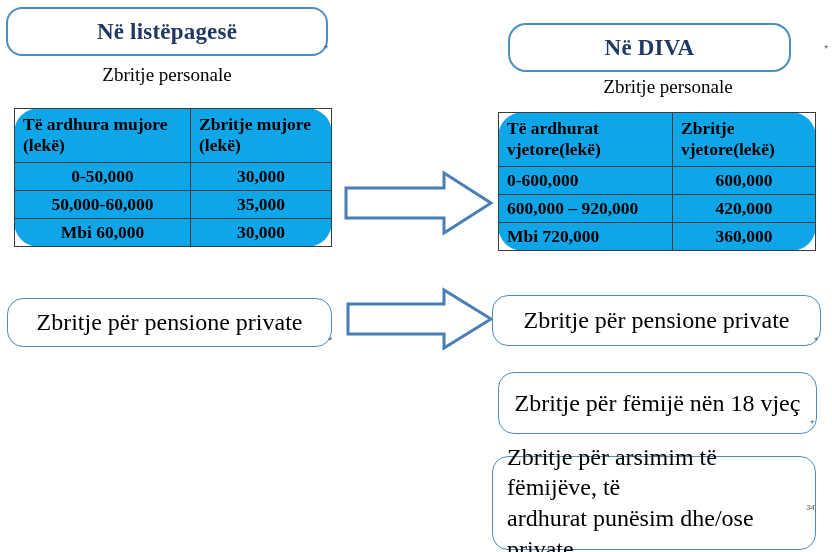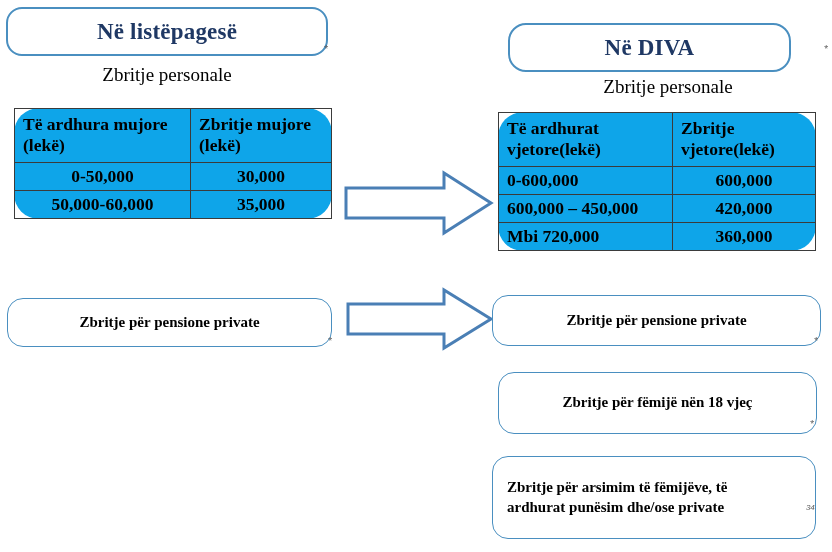--- a/index.html
+++ b/index.html
@@ -39,23 +39,22 @@
     padding: 0 8px;
     box-sizing: border-box;
   }
   .header-title {
     font-weight: bold;
     font-size: 23px;
     color: #1f3864;
     letter-spacing: 0.2px;
   }
   .body-text {
-    font-size: 15px;
+    font-size: 24px;
     color: #000000;
-    font-weight: bold;
   }
   .body-text.left-ind {
     text-align: center;
   }
 
   
   .caption {
     position: absolute;
     font-size: 19px;
     color: #000000;
@@ -132,20 +131,24 @@
   </thead>
   <tbody>
     <tr>
       <td class="c">0-50,000</td>
       <td class="c">30,000</td>
     </tr>
     <tr>
       <td class="c">50,000-60,000</td>
       <td class="c">35,000</td>
     </tr>
+    <tr>
+      <td class="c">Mbi 60,000</td>
+      <td class="c">30,000</td>
+    </tr>
   </tbody>
 </table>
 
 <div class="pill" style="left:7px; top:298px; width:325px; height:49px;">
   <span class="txt body-text">Zbritje për pensione private</span>
 </div>
 <span class="anchor-mark" style="left:328px; top:330px;">⁎</span>
 
 <svg class="arrow" style="left:344px; top:170px;" width="150" height="66" viewBox="0 0 150 66">
   <polygon points="2,18 100,18 100,3 147,33 100,63 100,48 2,48" fill="#ffffff" stroke="#4a7fb5" stroke-width="3" stroke-linejoin="miter"></polygon>
@@ -178,21 +181,21 @@
         <div>vjetore(lekë)</div>
       </th>
     </tr>
   </thead>
   <tbody>
     <tr>
       <td class="l">0-600,000</td>
       <td class="c">600,000</td>
     </tr>
     <tr>
-      <td class="l">600,000 – 450,000</td>
+      <td class="l">600,000 – 920,000</td>
       <td class="c">420,000</td>
     </tr>
     <tr>
       <td class="l">Mbi 720,000</td>
       <td class="c">360,000</td>
     </tr>
   </tbody>
 </table>
 
 <div class="pill" style="left:492px; top:295px; width:329px; height:51px;">
@@ -200,19 +203,19 @@
 </div>
 <span class="anchor-mark" style="left:814px; top:330px;">⁎</span>
 
 <div class="pill" style="left:498px; top:372px; width:319px; height:62px;">
   <span class="txt body-text">
     <span>Zbritje për fëmijë nën 18 vjeç</span><br>
   </span>
 </div>
 <span class="anchor-mark" style="left:810px; top:413px;">⁎</span>
 
-<div class="pill" style="left:492px; top:456px; width:324px; height:83px;">
+<div class="pill" style="left:492px; top:456px; width:324px; height:94px;">
   <span class="txt body-text left-ind" style="text-align:left; padding-left:14px;">
     <span>Zbritje për arsimim të fëmijëve, të</span><br>
     <span>ardhurat punësim dhe/ose private</span><br>
   </span>
 </div>
 <span class="anchor-mark" style="left:806px; top:503px;font-style:italic;">34</span>
 
 </body></html>

